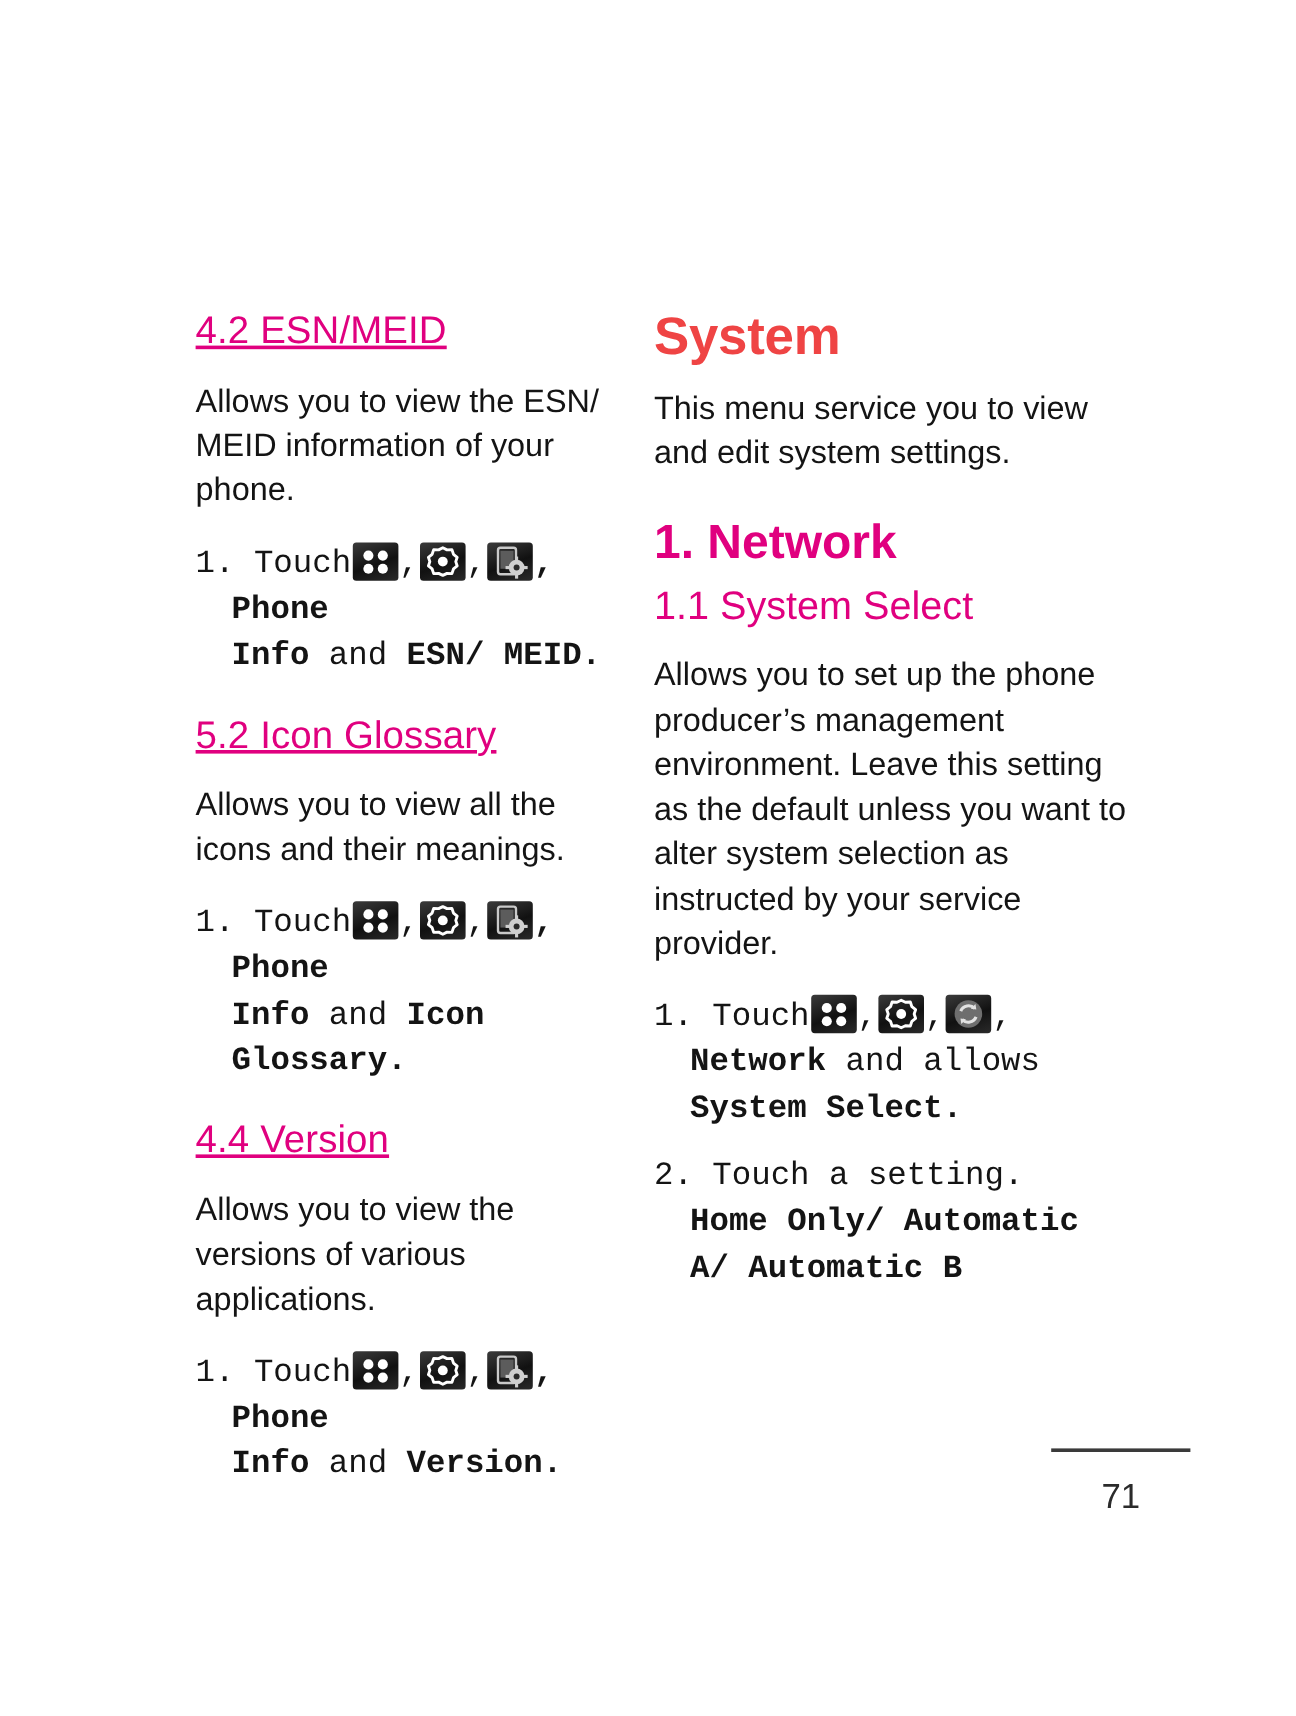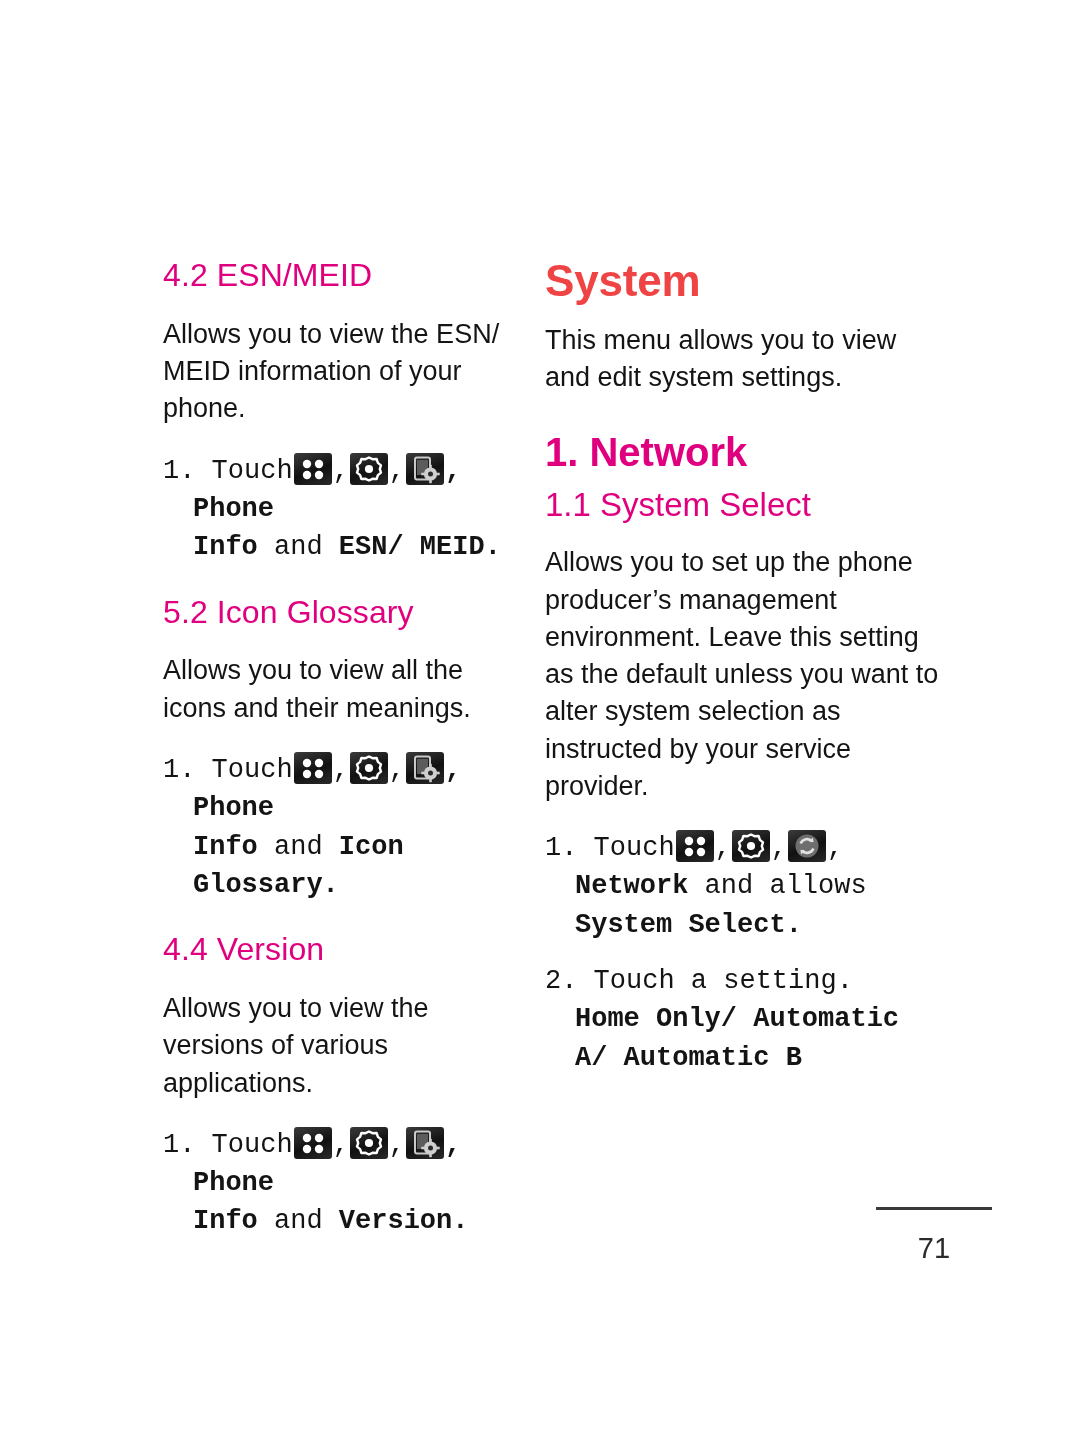--- a/index.html
+++ b/index.html
@@ -31,20 +31,21 @@
   .col-right { left: 545px; width: 400px; }
 
   
   h2.sec-head {
     margin: 0 0 22px 0;
     font-size: 32px;
     font-weight: 400;
     line-height: 1.12;
     letter-spacing: 0.1px;
     color: #e0007f;
+    text-decoration: underline;
   }
   h1.chapter {
     margin: 0 0 18px 0;
     font-size: 44px;
     font-weight: 700;
     line-height: 1.05;
     letter-spacing: -0.2px;
     color: #ef4444;
   }
   h2.num-head {
@@ -244,21 +245,21 @@
           </span><span class="b">, Phone</span>
         <span class="sub-line"><span>Info</span><span class="reg"> and </span><span>Version.</span></span>
       </div>
     </section>
   </div>
 
   <div class="col col-right">
 
     <h1 class="chapter">System</h1>
 
-    <p class="body">This menu allows you to view and edit system settings.</p>
+    <p class="body">This menu service you to view and edit system settings.</p>
 
     <h2 class="num-head">1. Network</h2>
 
     <h3 class="sub-head">1.1 System Select</h3>
 
     <p class="body">Allows you to set up the phone producer’s management environment. Leave this setting as the default unless you want to alter system selection as instructed by your service provider.</p>
 
     <div class="step">
       <span>1.</span>
       <span>Touch</span><span class="chip">

